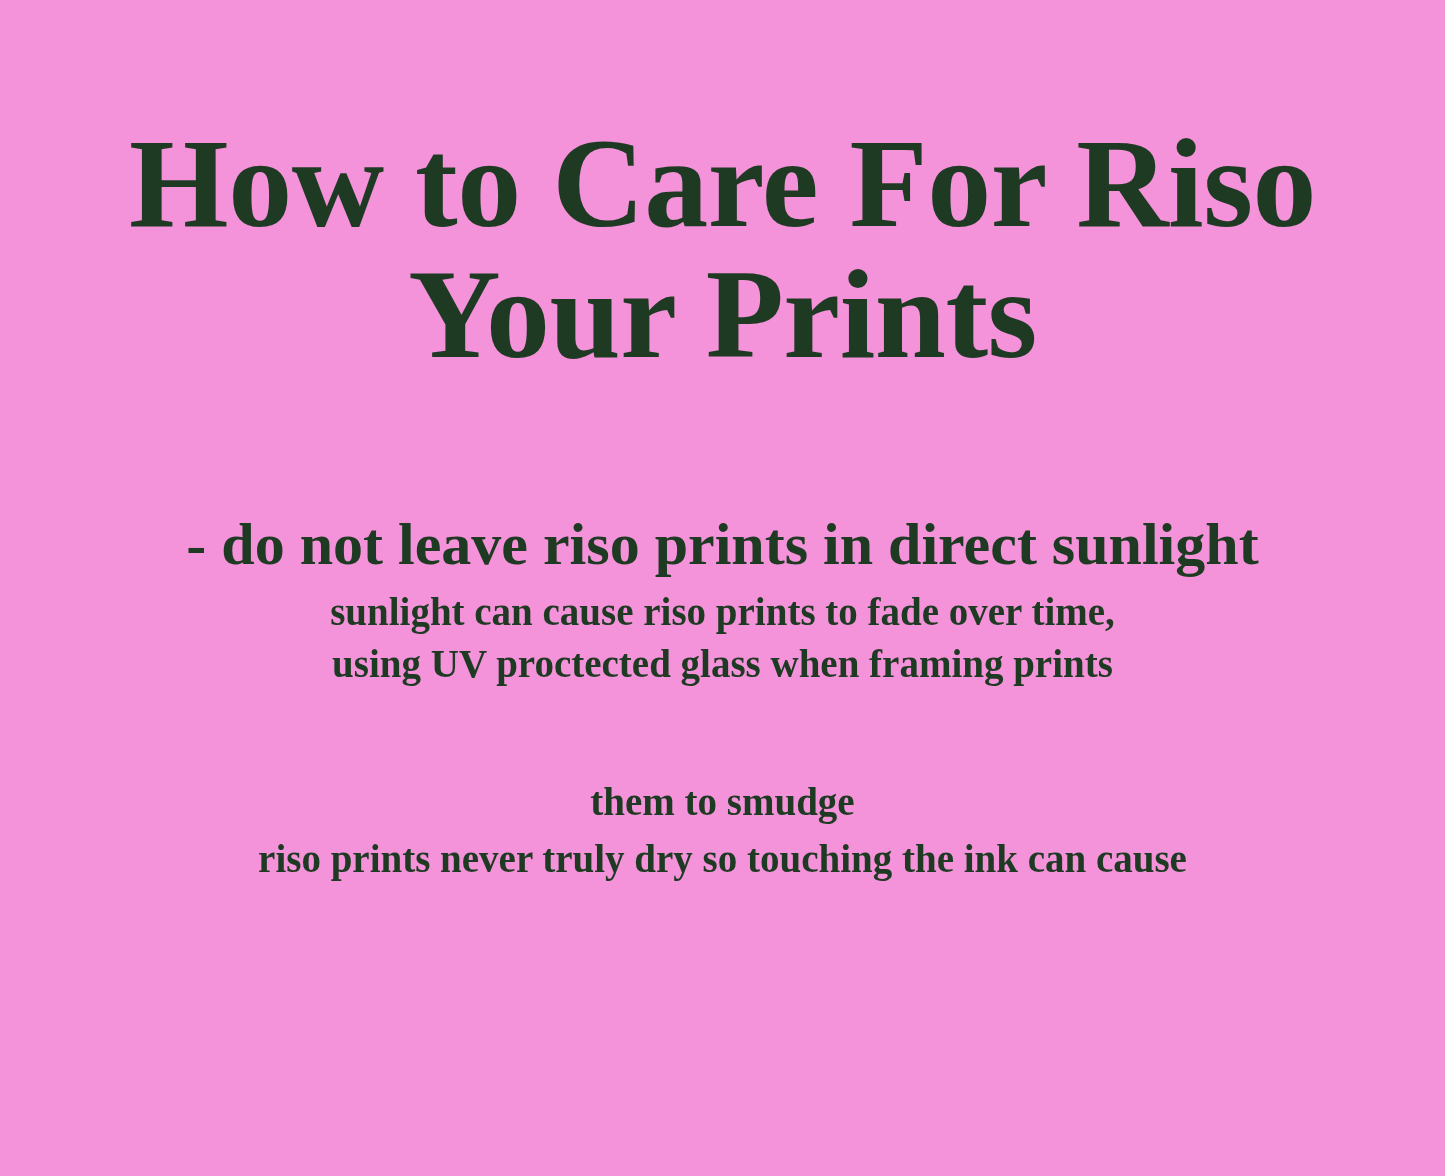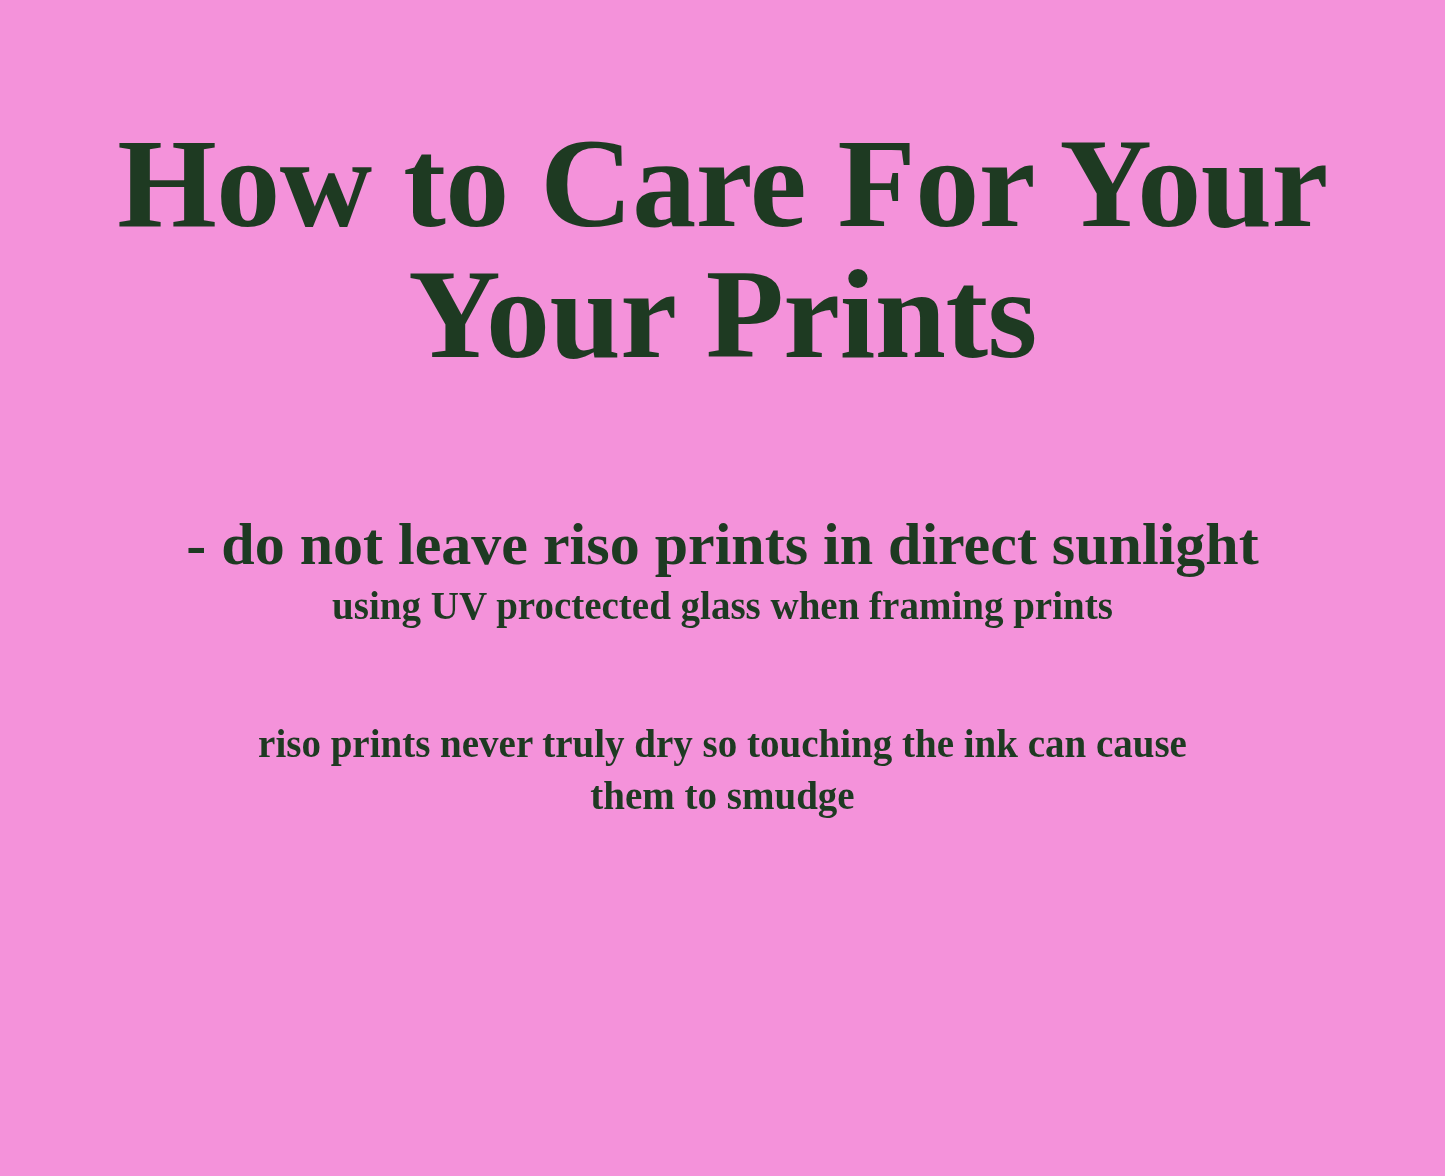--- a/index.html
+++ b/index.html
@@ -74,31 +74,32 @@
   .section-detail.first {
     margin-top: 6px;
   }
 </style>
 </head>
 <body style="background: rgb(244, 146, 218); color: rgb(30, 58, 34);">
 
 <div class="poster" style="background: rgb(244, 146, 218);">
 
   <div class="title-block">
-    <span class="title-line">How to Care For Your</span>
+    <span class="title-line">How to Care For Riso</span>
     <span class="title-line">Your Prints</span>
   </div>
 
   <div class="sections">
 
     <div class="section">
       <span class="section-heading">- do not leave riso prints in direct sunlight</span>
+      <span class="section-detail first">sunlight can cause riso prints to fade over time,</span>
       <span class="section-detail">using UV proctected glass when framing prints</span>
     </div>
 
     <div class="section">
+      <span class="section-detail">them to smudge</span>
       <span class="section-detail first">riso prints never truly dry so touching the ink can cause</span>
-      <span class="section-detail">them to smudge</span>
     </div>
 
   </div>
 
 </div>
 
 </body></html>

